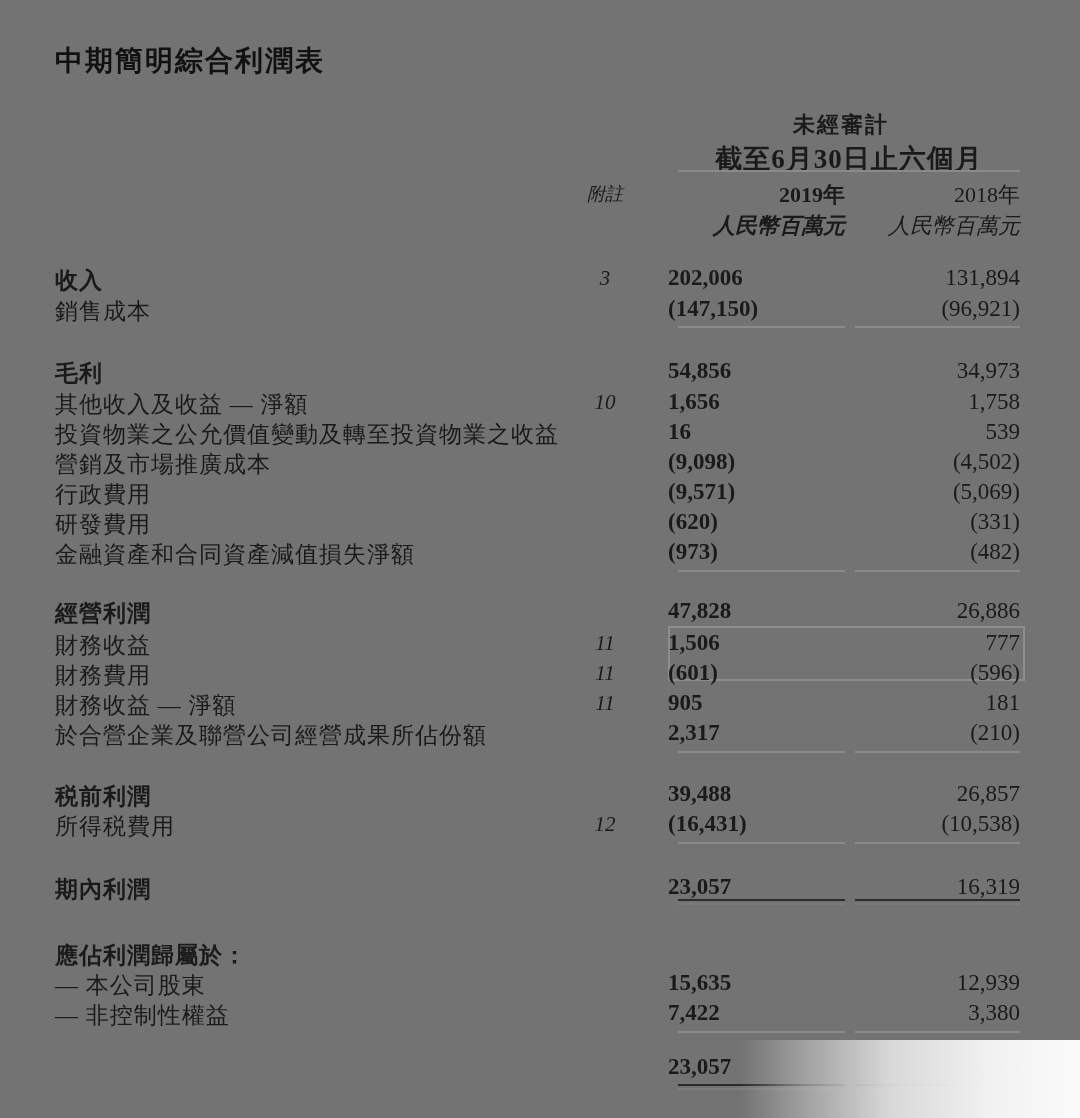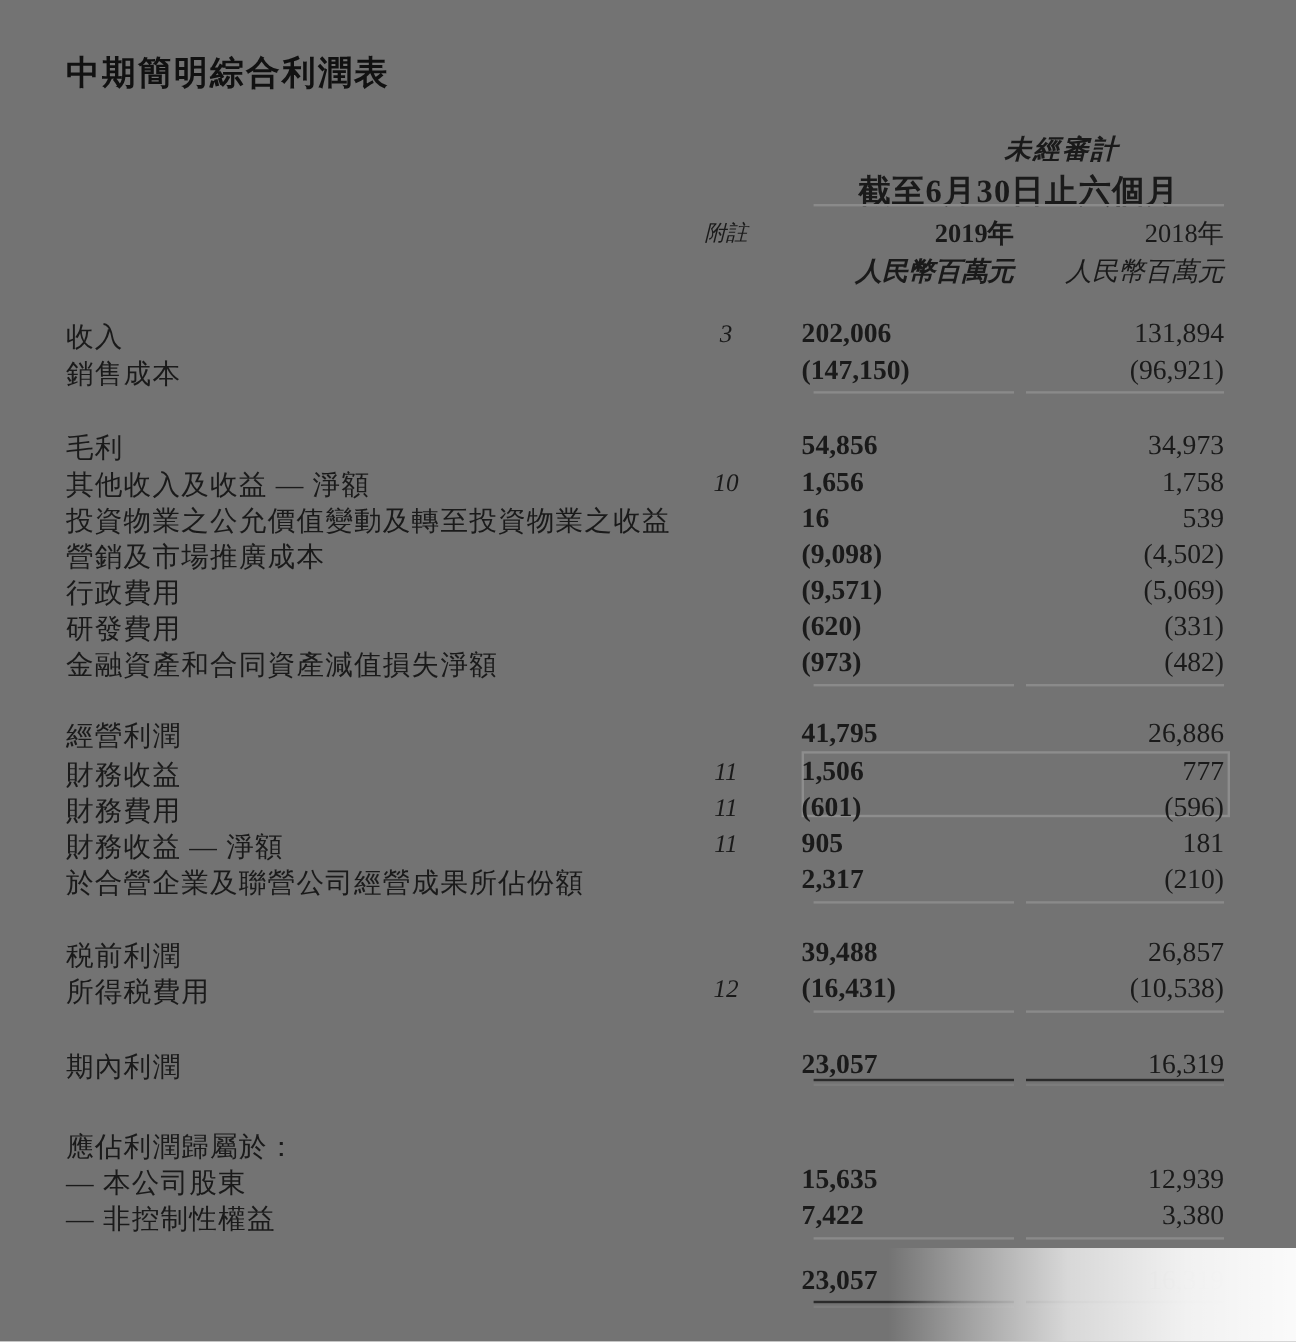--- a/index.html
+++ b/index.html
@@ -31,29 +31,28 @@
     font-size: 28px;
     font-weight: bold;
     letter-spacing: 2px;
     color: #111;
     white-space: nowrap;
   }
 
   
   .hdr-unaudited {
     position: absolute;
-    left: 714px;
+    left: 670px;
     top: 110px;
     width: 342px;
     text-align: center;
     font-size: 22px;
     font-weight: bold;
     letter-spacing: 2px;
     white-space: nowrap;
-    font-style: italic;
   }
   .hdr-period {
     position: absolute;
     left: 678px;
     top: 141px;
     width: 342px;
     text-align: center;
     font-size: 27px;
     font-weight: bold;
     letter-spacing: 1px;
@@ -128,21 +127,21 @@
     height: 30px;
   }
   .label {
     position: absolute;
     left: 55px;
     top: 0;
     font-size: 23px;
     letter-spacing: 1px;
     white-space: nowrap;
   }
-  .label.bold { font-weight: normal; }
+  .label.bold { font-weight: bold; }
 
   .note {
     position: absolute;
     left: 560px;
     top: 1px;
     width: 90px;
     text-align: center;
     font-size: 21px;
     font-style: italic;
     white-space: nowrap;
@@ -327,21 +326,21 @@
     <span class="note"></span>
     <span class="v1">(973)</span>
     <span class="v2">(482)</span>
   </div>
   <div class="rule c1" style="top:570px"></div>
   <div class="rule c2" style="top:570px"></div>
 
   <div class="row" style="top:598px">
     <span class="label bold">經營利潤</span>
     <span class="note"></span>
-    <span class="v1">41,795</span>
+    <span class="v1">47,828</span>
     <span class="v2">26,886</span>
   </div>
 
   <div class="highlight-box"></div>
 
   <div class="row" style="top:630px">
     <span class="label">財務收益</span>
     <span class="note">11</span>
     <span class="v1">1,506</span>
     <span class="v2">777</span>

